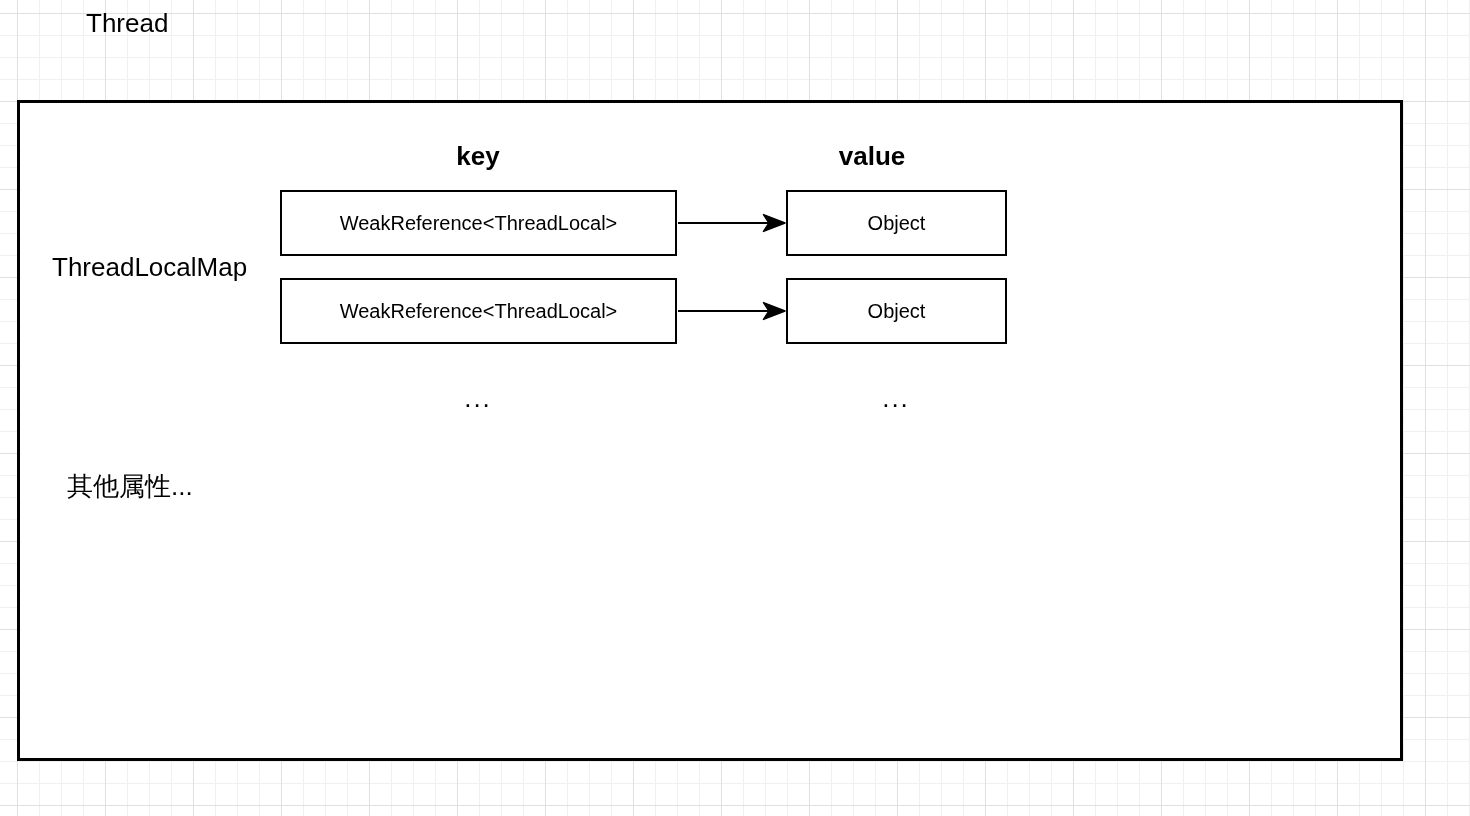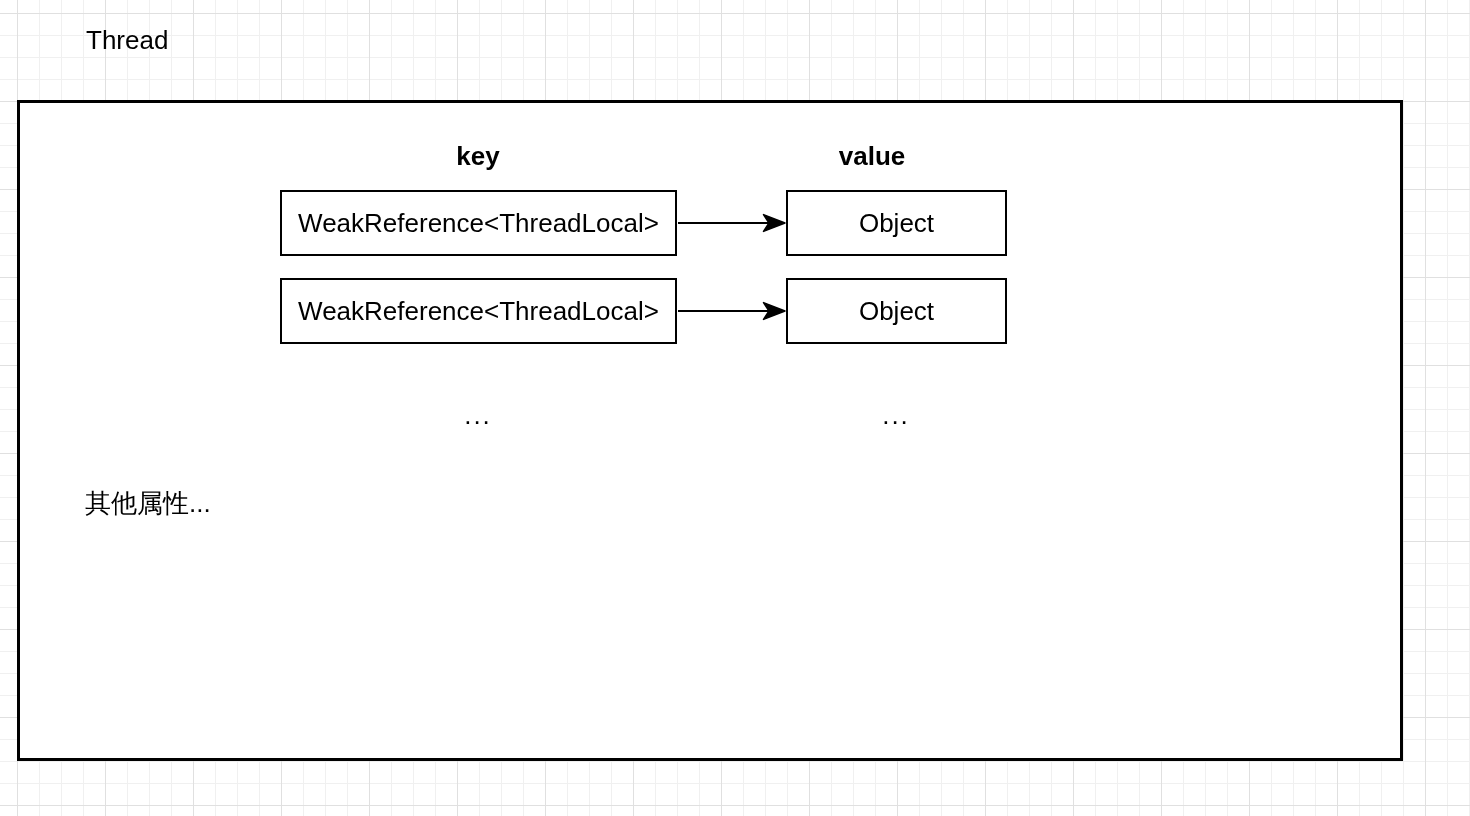--- a/index.html
+++ b/index.html
@@ -25,21 +25,20 @@
       linear-gradient(to right, var(--grid-minor) 1px, transparent 1px),
       linear-gradient(to bottom, var(--grid-minor) 1px, transparent 1px);
     background-size:88px 88px, 88px 88px, 22px 22px, 22px 22px;
     background-position:17px 13px;
   }
   .label{
     position:absolute;
     font-size:26px;
     line-height:28px;
     white-space:nowrap;
-    margin-top:17px;
   }
   .thread-label{left:86px;top:9px;}
   .container-box{
     position:absolute;
     left:17px;top:100px;
     width:1386px;height:661px;
     border:3px solid var(--stroke);
     background:var(--background);
   }
   .col-header{
@@ -48,39 +47,39 @@
     transform:translateX(-50%);
     font-size:26px;line-height:28px;font-weight:bold;
   }
   .col-header.key{left:478px;}
   .col-header.value{left:872px;}
   .node{
     position:absolute;
     border:2px solid var(--stroke);
     background:var(--background);
     display:flex;align-items:center;justify-content:center;
-    font-size:26px;
+    font-size:20px;
     text-align:center;
     white-space:nowrap;
   }
   .wr1{left:280px;top:190px;width:397px;height:66px;}
   .obj1{left:786px;top:190px;width:221px;height:66px;}
   .wr2{left:280px;top:278px;width:397px;height:66px;}
   .obj2{left:786px;top:278px;width:221px;height:66px;}
   .ellipsis{
     position:absolute;
     top:384px;
     transform:translateX(-50%);
     font-size:26px;line-height:28px;
     letter-spacing:2px;
   }
   .ellipsis.key{left:478px;}
   .ellipsis.value{left:896px;}
   .tlm-label{left:52px;top:253px;}
-  .other-attrs{left:85px;top:472px;}
+  .other-attrs{left:67px;top:472px;}
   .arrows{
     position:absolute;
     left:0;top:0;
     pointer-events:none;
   }
 </style>
 </head>
 <body>
 
 <div class="canvas">
@@ -109,16 +108,17 @@
     <g>
       <line x1="678" y1="311" x2="769" y2="311" stroke="#000000" stroke-width="2"></line>
       <path d="M 785 311 L 763.5 302.6 L 769 311 L 763.5 319.4 Z" fill="#000000" stroke="#000000" stroke-width="1.5" stroke-linejoin="round"></path>
     </g>
   </svg>
 
   <div class="label ellipsis key">...</div>
 
   <div class="label ellipsis value">...</div>
 
+  <div class="label tlm-label">ThreadLocalMap</div>
 
   <div class="label other-attrs">其他属性...</div>
 
 </div>
 
 </body></html>

